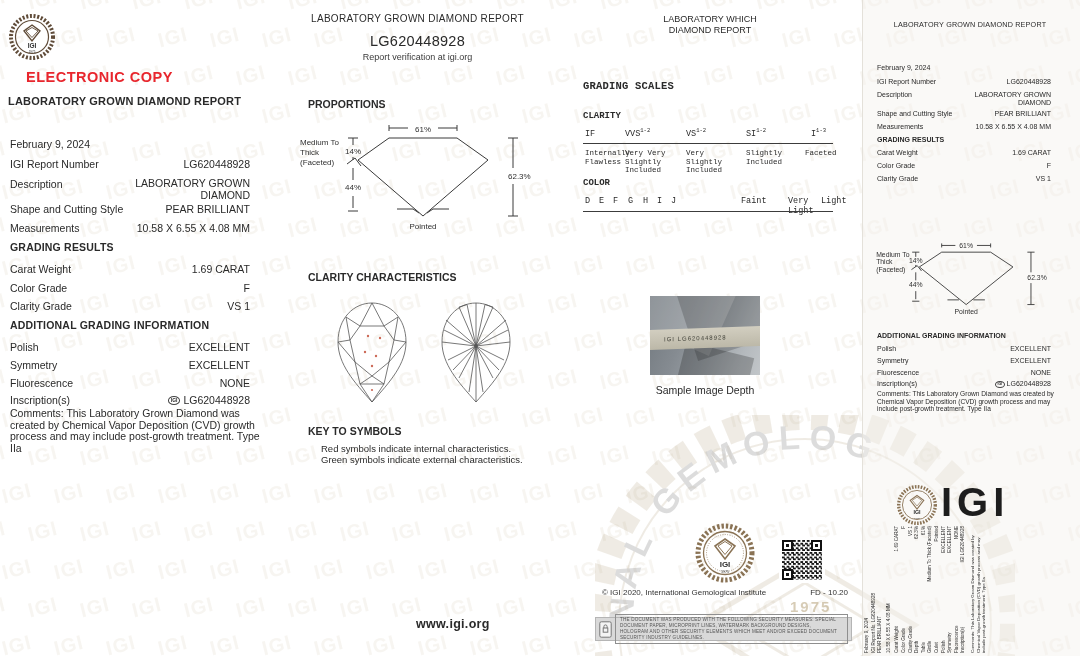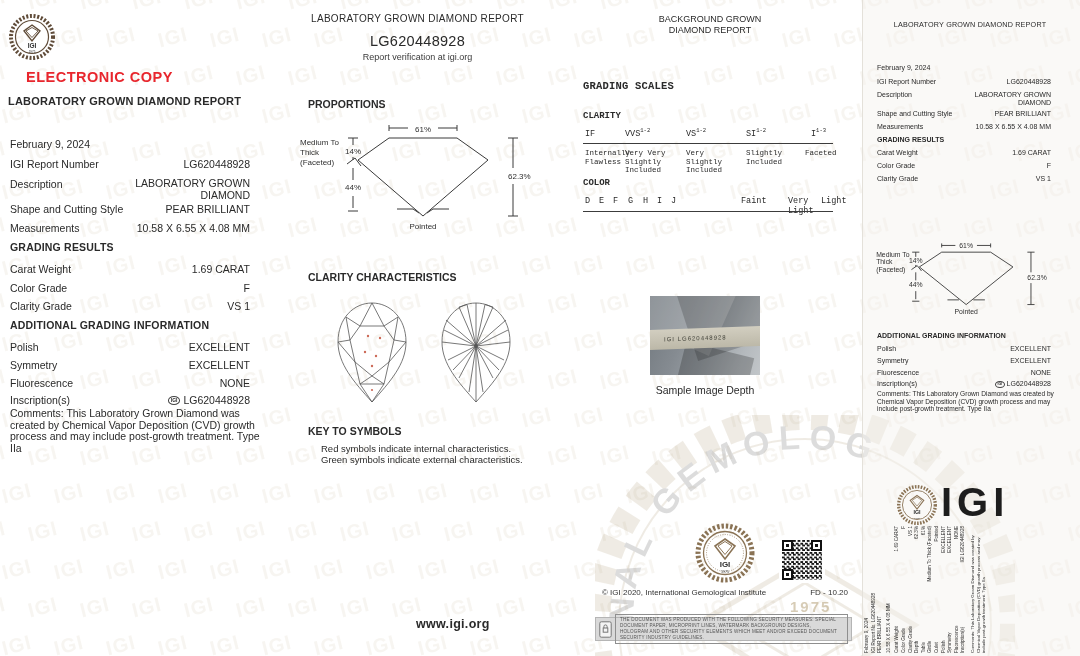--- a/index.html
+++ b/index.html
@@ -571,21 +571,21 @@
     <span class="val"><span class="insc-glyph">IGI</span><span>LG620448928</span></span>
   </div>
   <div id="left-comments">Comments: This Laboratory Grown Diamond was created by Chemical Vapor Deposition (CVD) growth process and may include post-growth treatment. Type IIa</div>
 
   <div id="mid-header">
     <div class="t1">LABORATORY GROWN DIAMOND REPORT</div>
     <div class="t2">LG620448928</div>
     <div class="t3">Report verification at igi.org</div>
   </div>
   <div id="fold-header">
-    <div>BACKGROUND GROWN</div>
+    <div>LABORATORY WHICH</div>
     <div>DIAMOND REPORT</div>
   </div>
 
   <div id="proportions-heading">PROPORTIONS</div>
   <svg width="250" height="125" viewBox="0 0 250 125" style="position:absolute;left:295px;top:108px;">
     <g fill="none" stroke="#3a3a3a" stroke-width="1">
       <polygon points="94,30 162,30 193,52 128,108 63,52"></polygon>
       <line x1="94" y1="17" x2="94" y2="23"></line>
         <line x1="162" y1="17" x2="162" y2="23"></line>
       <line x1="94" y1="20" x2="113" y2="20"></line>

